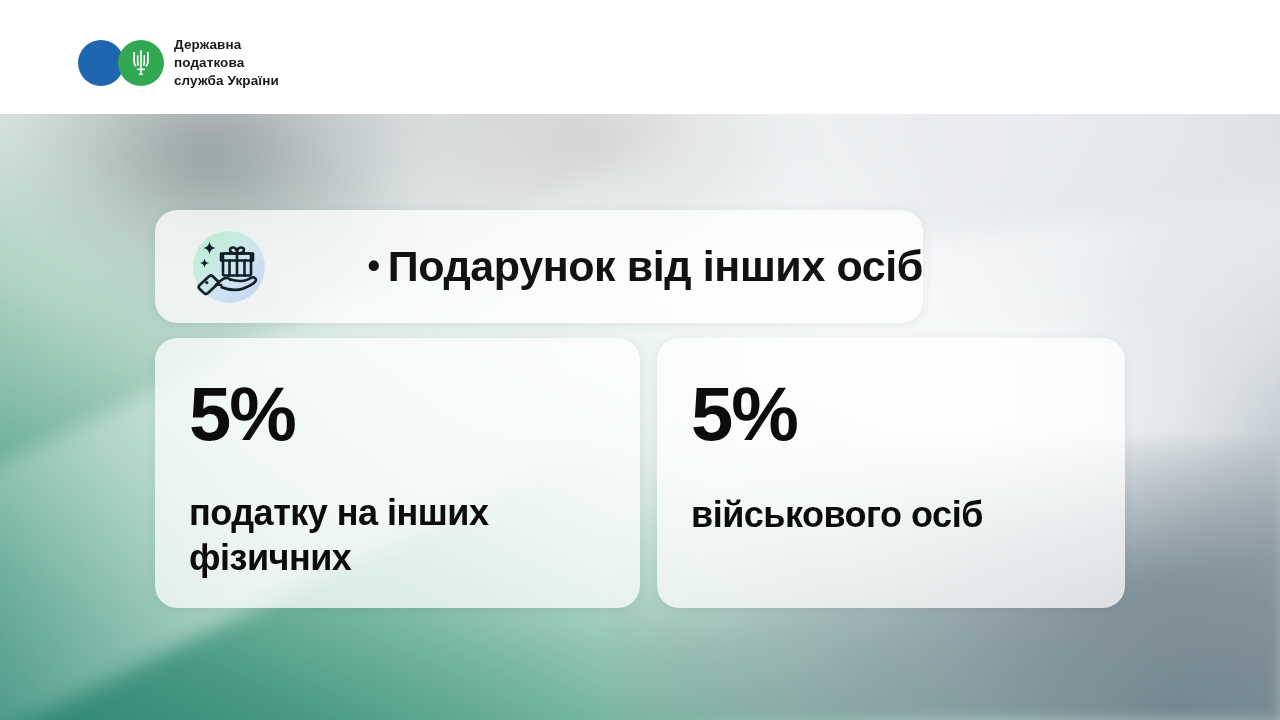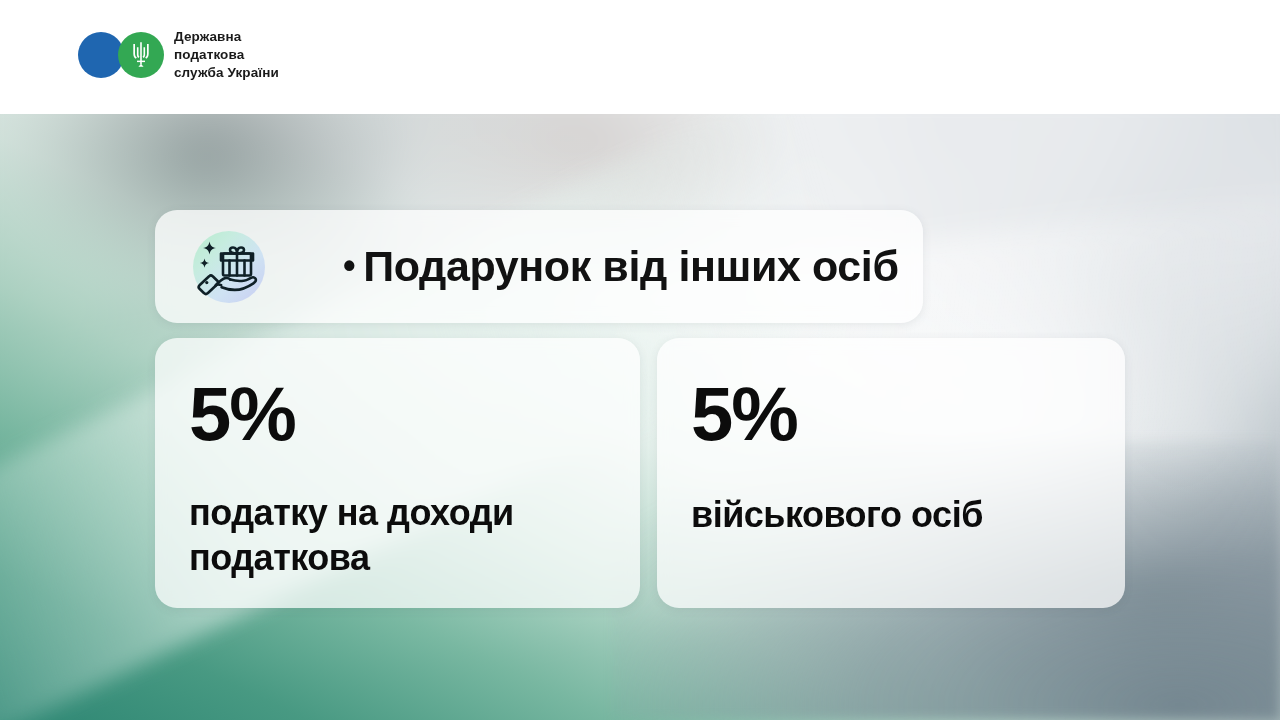--- a/index.html
+++ b/index.html
@@ -26,21 +26,21 @@
     left: 0; top: 0;
     width: 1280px;
     height: 114px;
     background: #ffffff;
     z-index: 40;
   }
 
   .logo-block {
     position: absolute;
     left: 78px;
-    top: 28px;
+    top: 36px;
     display: flex;
     align-items: center;
     gap: 0;
   }
 
   .logo-marks {
     position: relative;
     width: 90px;
     height: 46px;
     flex: 0 0 auto;
@@ -174,20 +174,21 @@
   
   .card-heading {
     left: 155px;
     top: 210px;
     width: 768px;
     height: 113px;
     display: flex;
     align-items: center;
     padding-left: 30px;
     background: rgba(255,255,255,0.74);
+    justify-content: space-between;
   }
 
   .gift-badge {
     position: relative;
     width: 84px;
     height: 84px;
     flex: 0 0 auto;
   }
 
   .gift-badge .badge-disc {
@@ -315,21 +316,21 @@
       </svg>
     </div>
 
     <div class="heading-text">
       <span class="bullet">•</span><span>Подарунок від інших осіб</span>
     </div>
   </div>
 
   <div class="card card-stat card-stat-left">
     <div class="stat-value">5%</div>
-    <div class="stat-label">податку на доходи податкова</div>
+    <div class="stat-label">податку на інших фізичних</div>
   </div>
 
   <div class="card card-stat card-stat-right">
     <div class="stat-value">5%</div>
     <div class="stat-label">військового осіб</div>
   </div>
 
 </div>
 
 </body></html>

